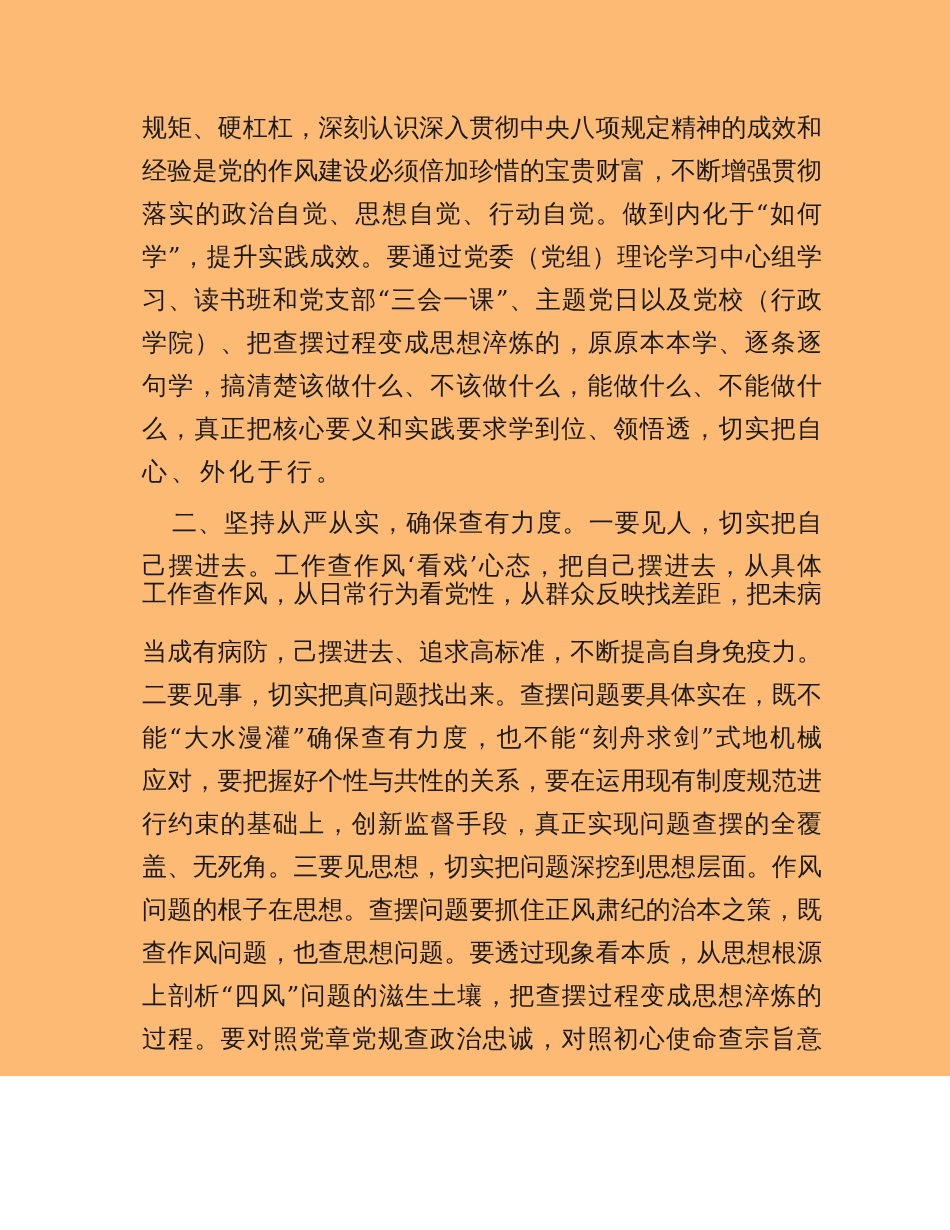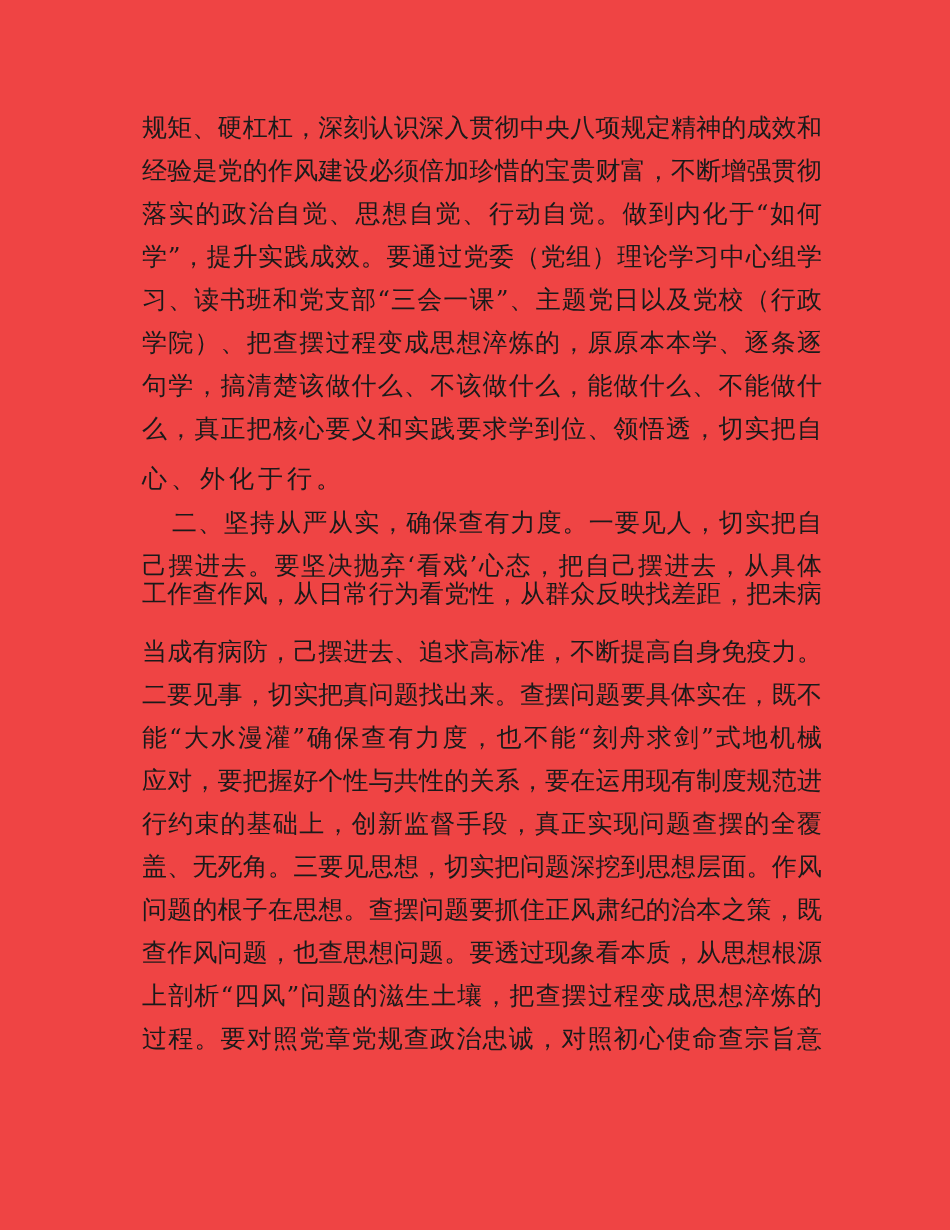--- a/index.html
+++ b/index.html
@@ -10,41 +10,40 @@
     body {
       width: 950px;
       height: 1230px;
       position: relative;
       overflow: hidden;
     }
     .page {
       position: absolute;
       left: 0; top: 0;
       width: 950px;
-      height: 1230px;
-      background: #ef4444;
+      height: 1076px;
+      background: #fdba74;
     }
     .line {
       position: absolute;
       left: 142px;
       width: 680px;
       height: 40px;
       line-height: 40px;
       font-family: "DejaVu Serif", "Liberation Serif", serif;
       font-size: 25px;
       color: #1a1a1a;
       white-space: nowrap;
       text-align: justify;
       text-align-last: justify;
       letter-spacing: 0px;
     }
     .line.last {
       text-align-last: left;
       letter-spacing: 4px;
-      margin-top: 7px;
     }
     .line.indent {
       left: 172px;
       width: 650px;
     }
   </style>
 </head>
 <body>
 
 <div class="page">
@@ -56,21 +55,21 @@
     <div class="line" style="top:237px">学”，提升实践成效。要通过党委（党组）理论学习中心组学</div>
     <div class="line" style="top:280px">习、读书班和党支部“三会一课”、主题党日以及党校（行政</div>
     <div class="line" style="top:323px">学院）、把查摆过程变成思想淬炼的，原原本本学、逐条逐</div>
     <div class="line" style="top:366px">句学，搞清楚该做什么、不该做什么，能做什么、不能做什</div>
     <div class="line" style="top:409px">么，真正把核心要义和实践要求学到位、领悟透，切实把自</div>
     <div class="line last" style="top:452px">心、外化于行。</div>
   </div>
 
   <div>
     <div class="line indent" style="top:503px">二、坚持从严从实，确保查有力度。一要见人，切实把自</div>
-    <div class="line" style="top:546px">己摆进去。要坚决抛弃‘看戏’心态，把自己摆进去，从具体</div>
+    <div class="line" style="top:546px">己摆进去。工作查作风‘看戏’心态，把自己摆进去，从具体</div>
     <div class="line" style="top:574px">工作查作风，从日常行为看党性，从群众反映找差距，把未病</div>
     <div class="line" style="top:632px">当成有病防，己摆进去、追求高标准，不断提高自身免疫力。</div>
     <div class="line" style="top:675px">二要见事，切实把真问题找出来。查摆问题要具体实在，既不</div>
     <div class="line" style="top:718px">能“大水漫灌”确保查有力度，也不能“刻舟求剑”式地机械</div>
     <div class="line" style="top:761px">应对，要把握好个性与共性的关系，要在运用现有制度规范进</div>
     <div class="line" style="top:804px">行约束的基础上，创新监督手段，真正实现问题查摆的全覆</div>
     <div class="line" style="top:847px">盖、无死角。三要见思想，切实把问题深挖到思想层面。作风</div>
     <div class="line" style="top:890px">问题的根子在思想。查摆问题要抓住正风肃纪的治本之策，既</div>
     <div class="line" style="top:933px">查作风问题，也查思想问题。要透过现象看本质，从思想根源</div>
     <div class="line" style="top:976px">上剖析“四风”问题的滋生土壤，把查摆过程变成思想淬炼的</div>

